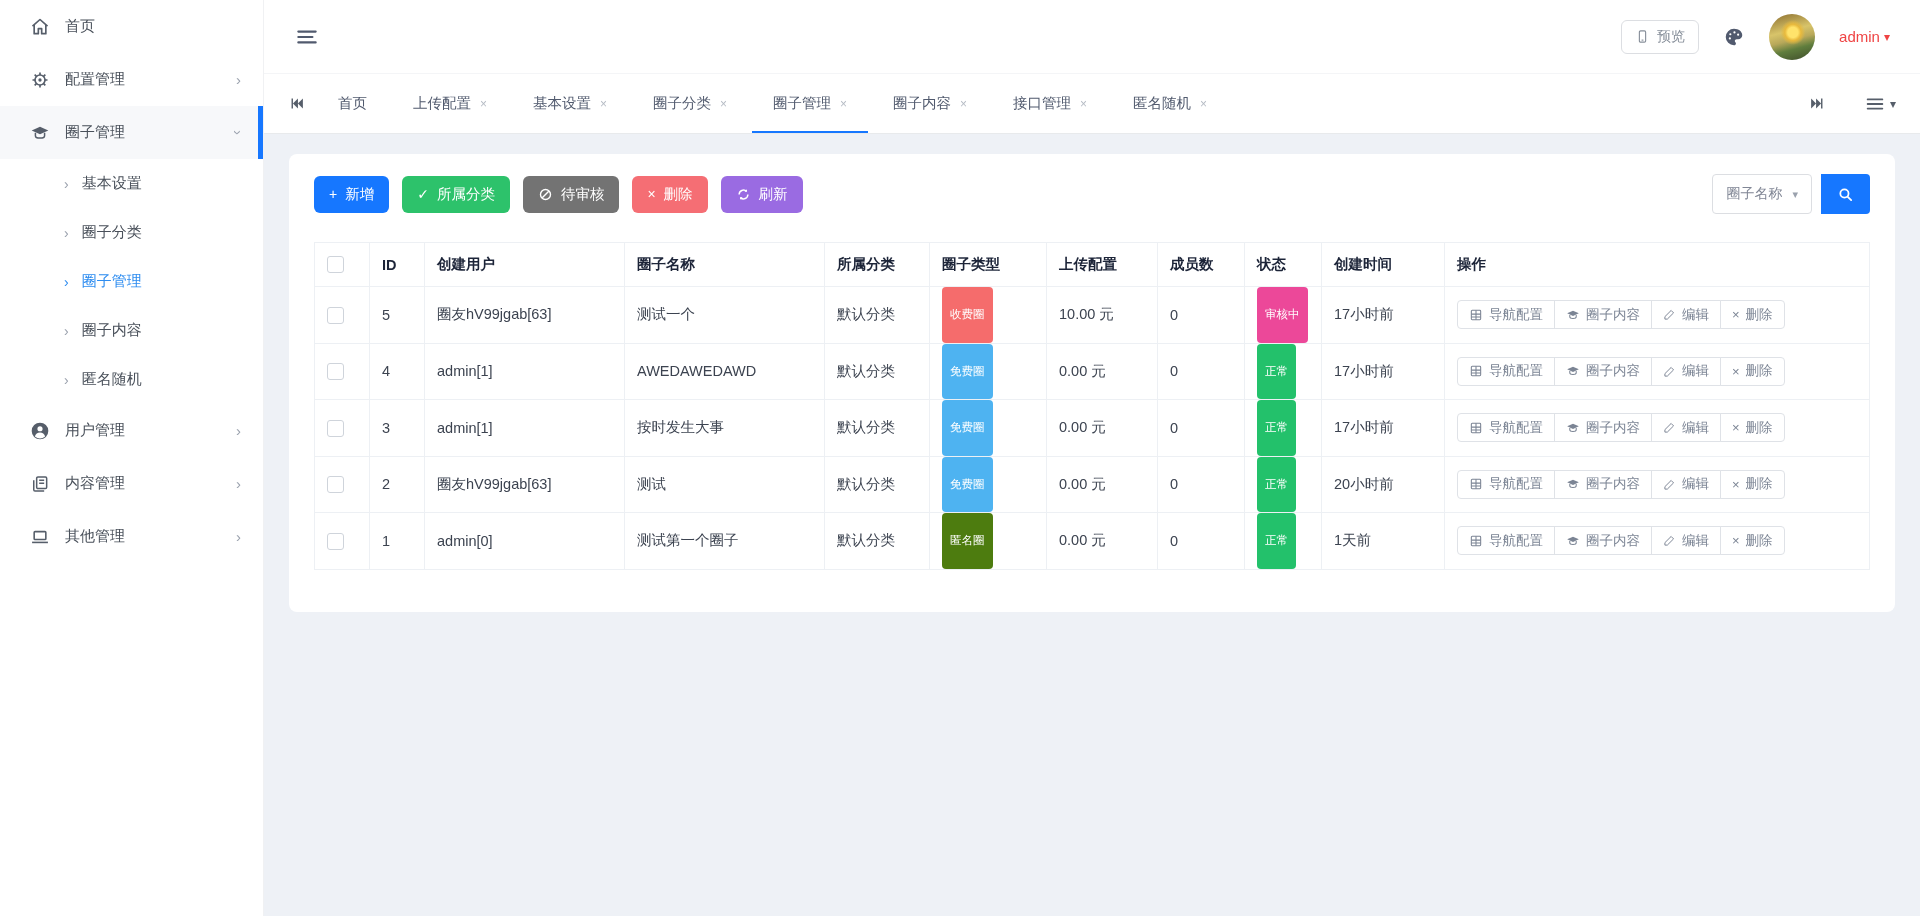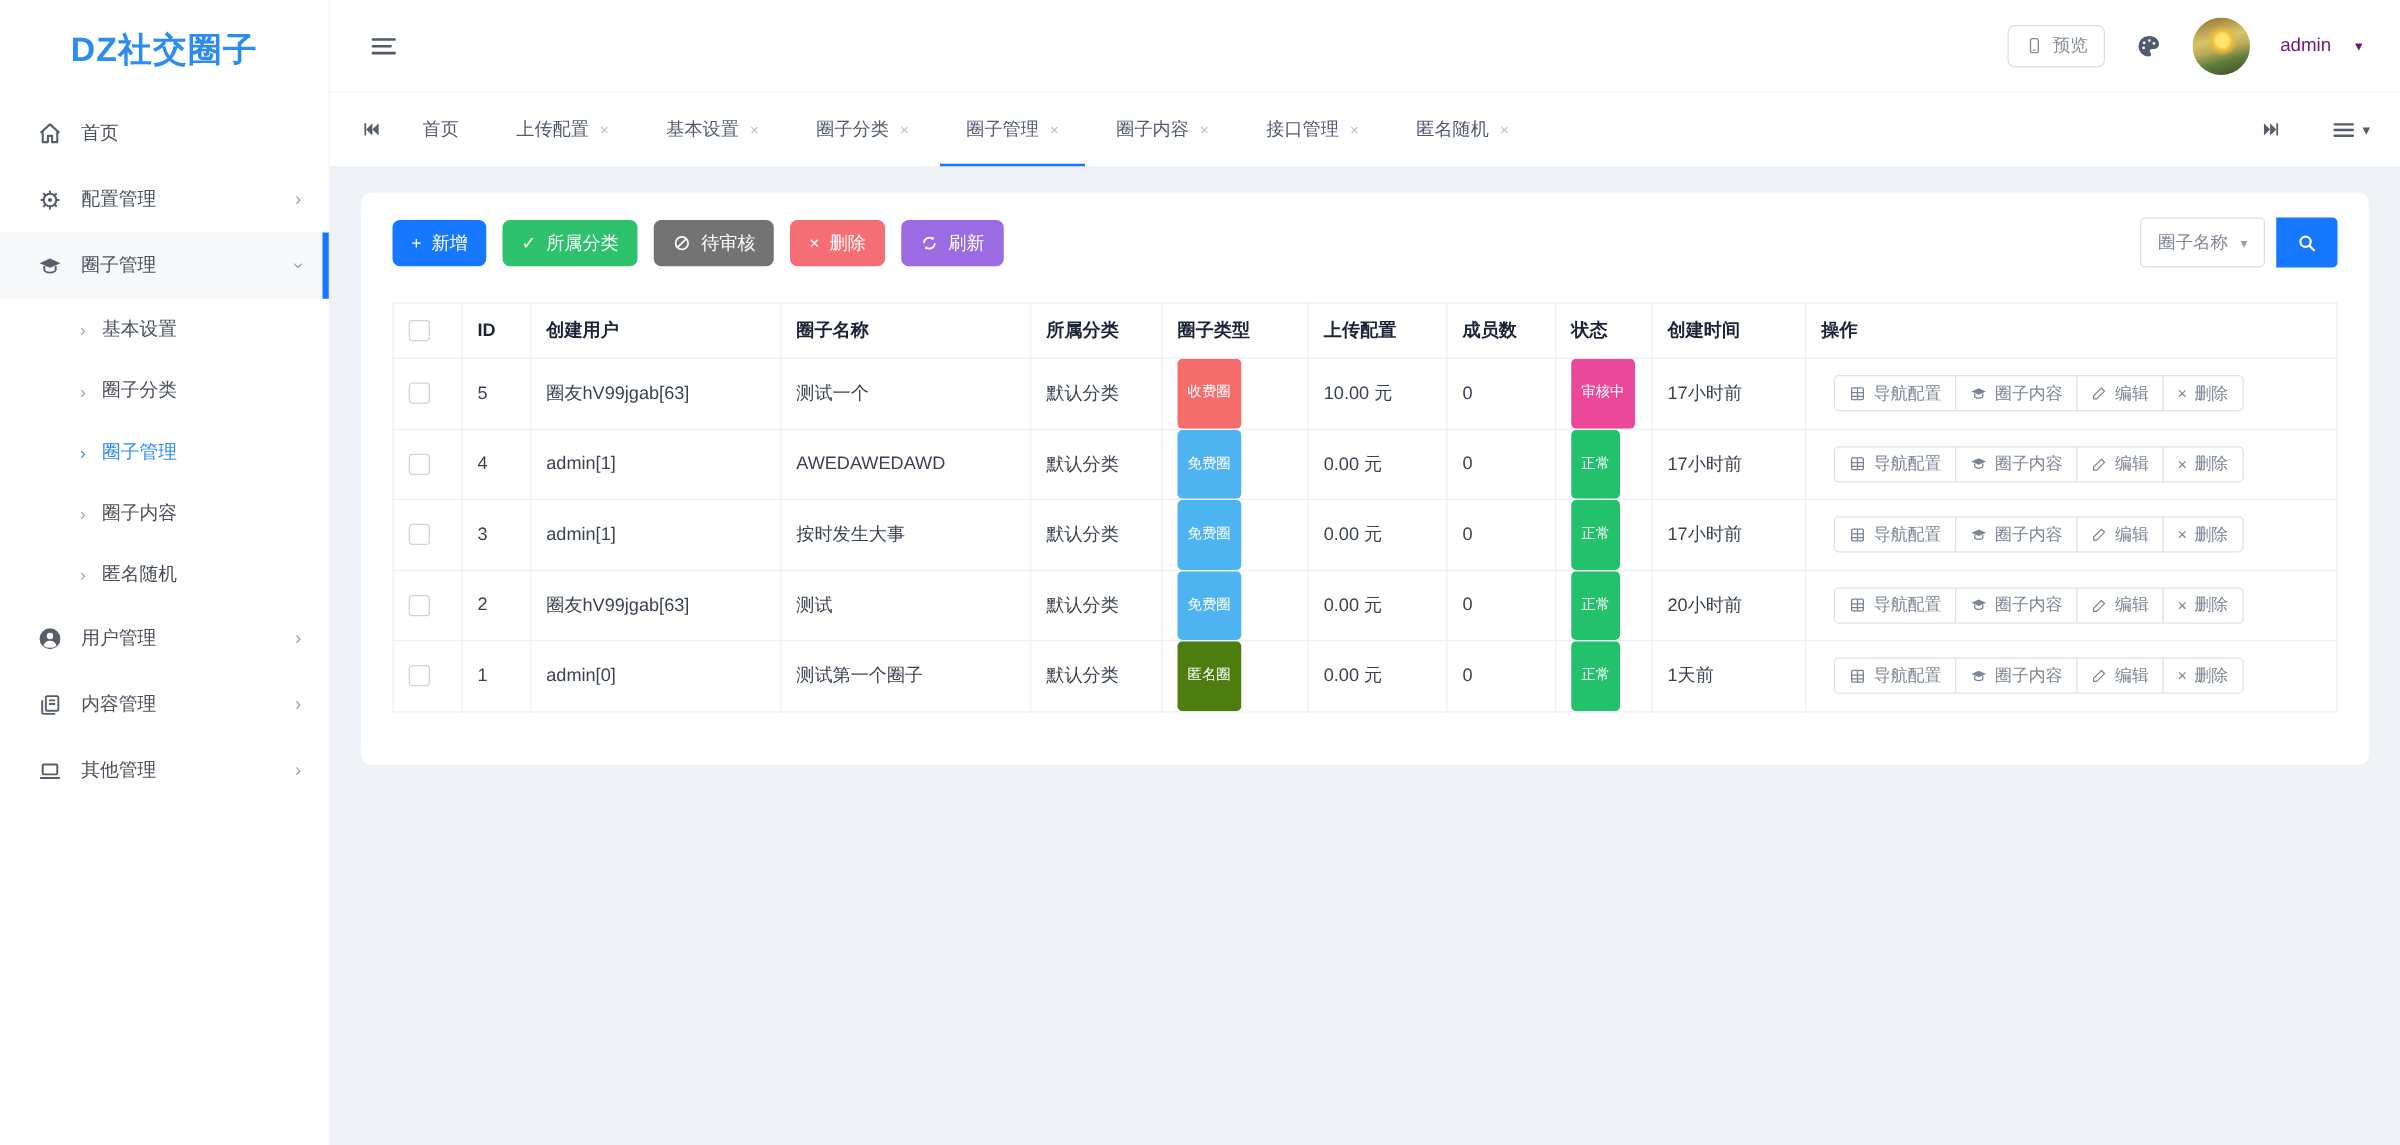--- a/index.html
+++ b/index.html
@@ -26,21 +26,21 @@
   .main{flex:1;display:flex;flex-direction:column;height:100%;min-width:0}
   .topbar{height:74px;background:#fff;display:flex;align-items:center;padding:0 30px;border-bottom:1px solid #f4f5f7}
   .hamburger{color:#515a6e;cursor:pointer;display:flex}
   .topbar-right{margin-left:auto;display:flex;align-items:center;gap:24px}
   .preview-btn{display:flex;align-items:center;gap:7px;border:1px solid #dcdee2;border-radius:6px;padding:7px 13px;color:#868e99;font-size:14px;background:#fff;cursor:pointer;font-family:inherit}
   .palette-btn{color:#515a6e;cursor:pointer;display:flex}
   .avatar{width:46px;height:46px;border-radius:50%;cursor:pointer;flex-shrink:0;
     background:
       radial-gradient(circle at 52% 40%, #ffe36b 0 14%, #e8b93c 22%, rgba(232,185,60,0) 34%),
       linear-gradient(165deg,#8a6d2f 0%,#d8c46a 38%,#b8a85a 55%,#5f7d3d 72%,#3e4a2a 100%)}
-  .user-menu{color:#701a75;font-size:15px;display:flex;align-items:center;gap:19px;cursor:pointer}
+  .user-menu{color:#ef4444;font-size:15px;display:flex;align-items:center;gap:4px;cursor:pointer}
   .user-caret{font-size:12px}
 
   
   .tabbar{height:60px;background:#fff;border-bottom:1px solid #e8eaec;display:flex;align-items:stretch;padding:0 24px}
   .tab-nav-btn{color:#565e6a;cursor:pointer;display:flex;align-items:center;margin-right:10px}
   .tab-list{display:flex;align-items:stretch;flex:1;min-width:0}
   .tab{position:relative;display:flex;align-items:center;gap:9px;padding:0 23px;font-size:14.5px;color:#515a6e;cursor:pointer}
   .tab-close{font-size:12px;color:#b6bcc5;cursor:pointer}
   .tab.active::after{content:"";position:absolute;left:2px;right:2px;bottom:0;height:2px;background:#1677ff}
   .tabbar-right{display:flex;align-items:center;gap:28px;margin-left:auto;color:#565e6a}
@@ -74,32 +74,31 @@
   td{height:53px;font-size:14.5px;color:#3c4350}
   .cb{width:17px;height:17px;border:1px solid #cfd4db;border-radius:3px;background:#fff;display:inline-block;vertical-align:middle;cursor:pointer}
   .tag{display:inline-block;padding:22px 8px;border-radius:4px;color:#fff;font-size:11.5px;line-height:1}
   .tag-paid{background:#f56c6c}
   .tag-free{background:#4eb3f1}
   .tag-anonymous{background:#4d7c0f}
   .tag-reviewing{background:#ec4899}
   .tag-normal{background:#23c16b}
   .row-actions{display:inline-flex}
   .ra-btn{display:inline-flex;align-items:center;gap:6px;height:29px;padding:0 11px;border:1px solid #dfe2e7;background:#fff;color:#7b8494;font-size:13.5px;cursor:pointer;margin-left:-1px;font-family:inherit}
-  .ra-btn:first-child{border-radius:4px 0 0 4px;margin-left:10px}
+  .ra-btn:first-child{border-radius:4px 0 0 4px;margin-left:0}
   .ra-btn:last-child{border-radius:0 4px 4px 0}
   .ra-x{font-size:13px}
   svg{display:block}
 </style>
 </head>
 <body>
 
 <div class="layout">
 
   <aside class="sidebar">
-    <div class="logo">DZ社交圈子</div>
     <nav class="menu">
 
       <div class="menu-item">
         <span class="mi-icon">
           <svg viewBox="0 0 24 24" width="20" height="20" fill="none" stroke="currentColor" stroke-width="2" stroke-linejoin="round">
               <path d="M3 11l9-8 9 8"></path>
               <path d="M5 9.5V20h5v-6h4v6h5V9.5"></path>
             </svg>
         </span>
         <span>首页</span>

